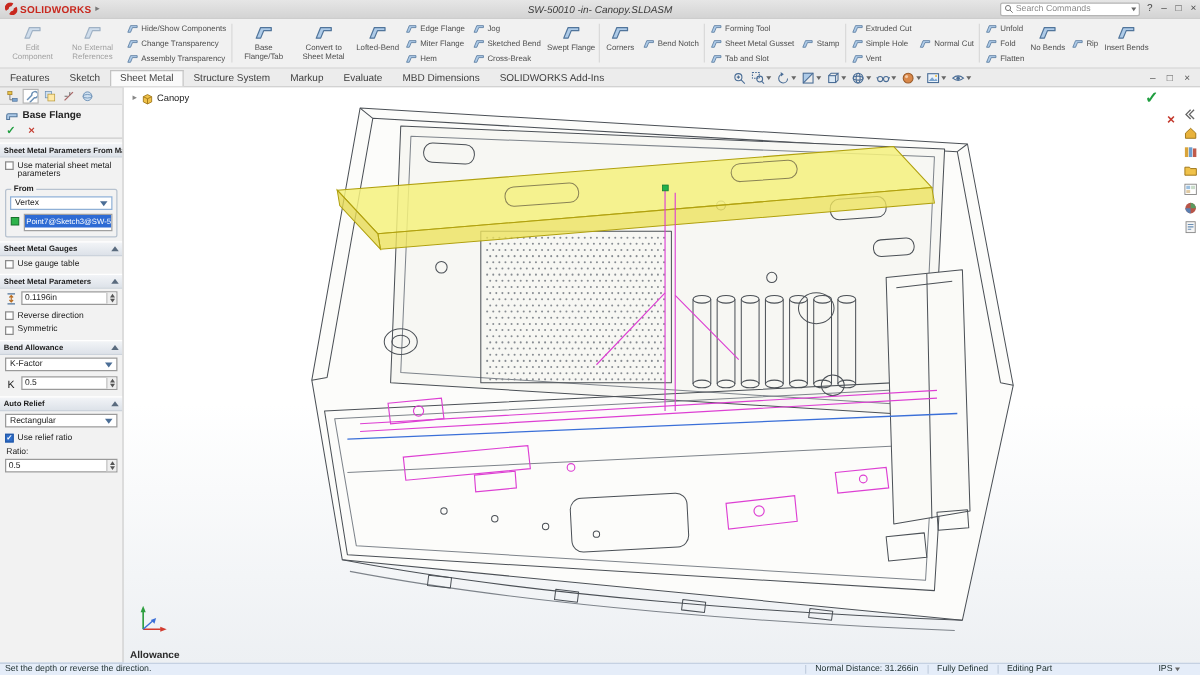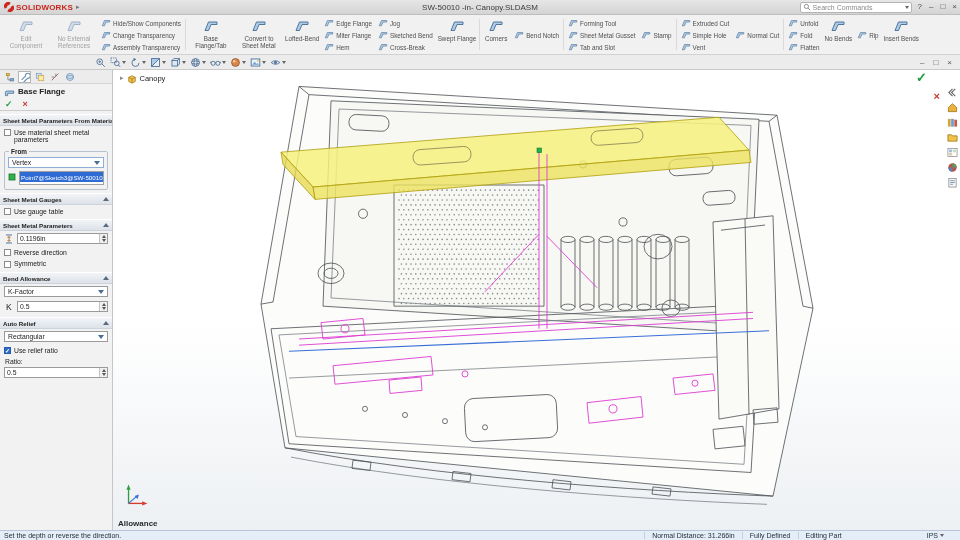--- a/index.html
+++ b/index.html
@@ -7,21 +7,21 @@
   body{font-family:"Liberation Sans",sans-serif;background:#fff;color:#333;}
   .app{width:960px;height:540px;display:flex;flex-direction:column;}
 
   
   .titlebar{height:15px;background:linear-gradient(#e6e6e6,#d4d4d4);border-bottom:1px solid #bdbdbd;
     display:flex;align-items:center;font-size:8px;position:relative;flex:none;}
   .brand-logo{width:10px;height:10px;margin:0 2px 0 4px;flex:none;}
   .brand-logo svg{width:100%;height:100%;}
   .brand{color:#c8281e;font-weight:bold;letter-spacing:.2px;}
   .menu-expand{color:#777;margin-left:3px;font-size:7px;}
-  .doc-title{position:absolute;left:50%;transform:translateX(-50%);color:#3a3a3a;white-space:nowrap;}
+  .doc-title{position:absolute;left:50%;transform:translateX(-50%);color:#3a3a3a;white-space:nowrap;font-style:italic;}
   .search{margin-left:auto;display:flex;align-items:center;gap:2px;background:#fff;border:1px solid #b5b5b5;
     border-radius:2px;height:11px;width:112px;padding:0 2px;font-size:7px;color:#8a8a8a;}
   .search .hicon{width:8px;height:8px;}
   .search .hicon svg{width:100%;height:100%;}
   .s-ph{flex:1;overflow:hidden;white-space:nowrap;}
   .win-group{display:flex;align-items:center;margin-left:6px;margin-right:3px;gap:7px;}
   .win-btn{color:#4a4a4a;font-size:8px;line-height:1;cursor:default;}
 
   
   .ribbon{height:40px;background:#f1f1f1;border-bottom:1px solid #d2d2d2;display:flex;align-items:stretch;
@@ -47,21 +47,21 @@
   .hud{display:flex;align-items:center;gap:4px;margin-left:95px;padding-bottom:1px;}
   .hud-btn{display:flex;align-items:center;gap:1px;}
   .hicon{width:11px;height:11px;display:inline-block;}
   .hicon svg{width:100%;height:100%;}
   .doc-controls{margin-left:auto;display:flex;align-items:center;gap:9px;padding:0 8px 2px;color:#555;font-size:8px;}
 
   
   .workarea{flex:1;display:flex;min-height:0;}
 
   
-  .pm{width:113px;flex:none;background:#f2f2f2;border-right:1px solid #c6c6c6;font-size:6.8px;color:#222;
+  .pm{width:99px;flex:none;background:#f2f2f2;border-right:1px solid #c6c6c6;font-size:6.8px;color:#222;
     display:flex;flex-direction:column;overflow:hidden;}
   .pm-tabs{height:14px;background:#ececec;border-bottom:1px solid #d6d6d6;display:flex;align-items:center;gap:2px;padding:0 3px;flex:none;}
   .pm-tab{width:13px;height:12px;display:flex;align-items:center;justify-content:center;border:1px solid transparent;}
   .pm-tab svg{width:10px;height:10px;}
   .pm-tab.active{background:#fff;border-color:#b5b5b5;}
   .pm-title{height:14px;display:flex;align-items:center;gap:3px;padding:0 4px;font-size:8px;font-weight:bold;flex:none;}
   .pm-title svg{width:11px;height:11px;flex:none;}
   .pm-okcancel{height:13px;display:flex;align-items:center;gap:10px;padding:0 5px;border-bottom:1px solid #cccccc;flex:none;}
   .pm-ok{color:#1f9e3f;font-weight:bold;font-size:9px;}
   .pm-cancel{color:#c43a2e;font-weight:bold;font-size:9px;}
@@ -368,20 +368,30 @@
       </div>
       <div class="rbtn-large">
         <span class="ricon"><svg viewBox="0 0 16 16">
             <path d="M2 12.5 L5.5 4 L14 4 L14 6.5 L8 6.5 L5.5 12.5 Z" fill="#aecbe8" stroke="#51759b" stroke-width="1" stroke-linejoin="round"></path>
           </svg></span>
         <span class="rlb">Insert Bends</span>
       </div>
     </div>
 
   <div class="tabstrip">
+    <div class="tabs">
+        <div class="tab">Features</div>
+        <div class="tab">Sketch</div>
+        <div class="tab active">Sheet Metal</div>
+        <div class="tab">Structure System</div>
+        <div class="tab">Markup</div>
+        <div class="tab">Evaluate</div>
+        <div class="tab">MBD Dimensions</div>
+        <div class="tab">SOLIDWORKS Add-Ins</div>
+      </div>
     <div class="hud">
         <span class="hud-btn">
           <span class="hicon"><svg viewBox="0 0 14 14" fill="none" stroke="#4a6d96" stroke-width="1.1">
               <circle cx="6" cy="6" r="3.6"></circle>
               <path d="M8.6 8.6 L12.5 12.5"></path>
               <path d="M4.4 6 h3.2 M6 4.4 v3.2"></path>
             </svg></span>
         </span>
         <span class="hud-btn">
           <span class="hicon"><svg viewBox="0 0 14 14" fill="none" stroke="#4a6d96" stroke-width="1.1">

